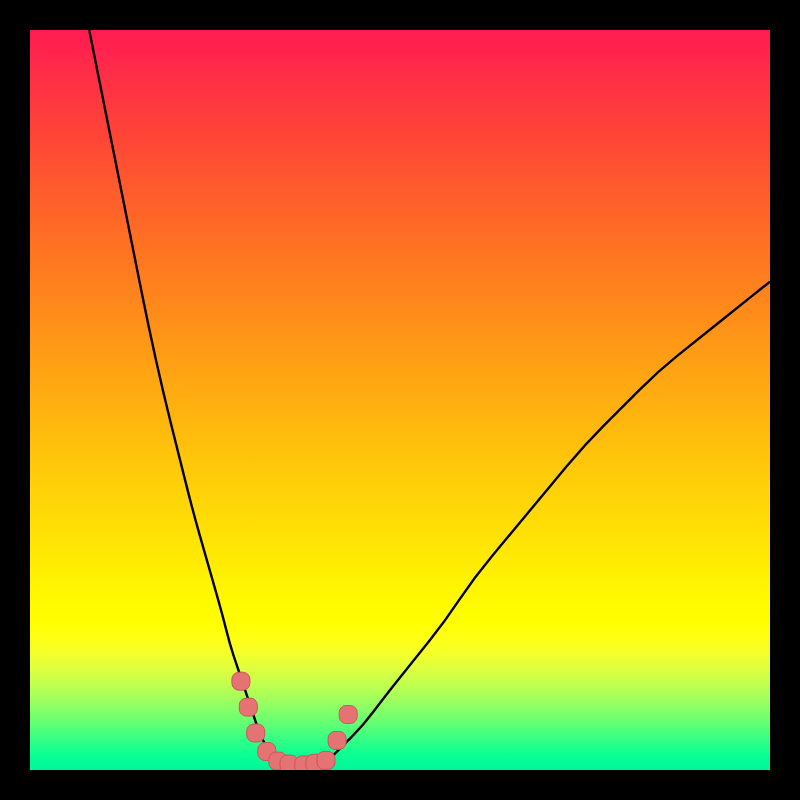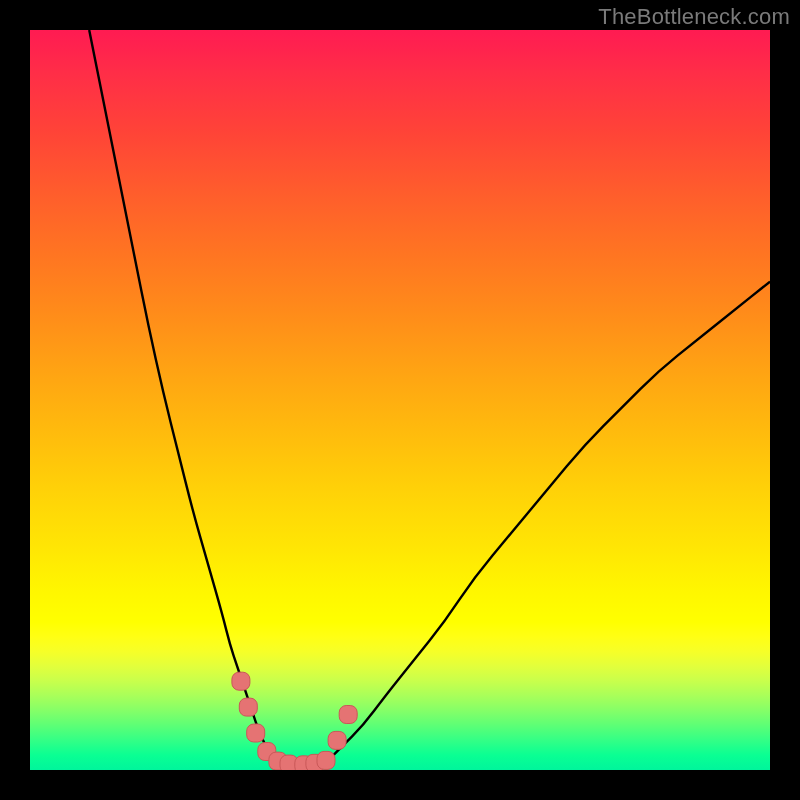--- a/index.html
+++ b/index.html
@@ -93,14 +93,13 @@
           <rect x="238.90" y="722.12" width="18" height="18" rx="7" ry="7" fill="#e57373" stroke="#c95858" stroke-width="1"></rect>
           <rect x="250.00" y="725.08" width="18" height="18" rx="7" ry="7" fill="#e57373" stroke="#c95858" stroke-width="1"></rect>
           <rect x="264.80" y="725.82" width="18" height="18" rx="7" ry="7" fill="#e57373" stroke="#c95858" stroke-width="1"></rect>
           <rect x="275.90" y="724.34" width="18" height="18" rx="7" ry="7" fill="#e57373" stroke="#c95858" stroke-width="1"></rect>
           <rect x="287.00" y="721.38" width="18" height="18" rx="7" ry="7" fill="#e57373" stroke="#c95858" stroke-width="1"></rect>
           <rect x="298.10" y="701.40" width="18" height="18" rx="7" ry="7" fill="#e57373" stroke="#c95858" stroke-width="1"></rect>
           <rect x="309.20" y="675.50" width="18" height="18" rx="7" ry="7" fill="#e57373" stroke="#c95858" stroke-width="1"></rect>
         </g>
     </svg>
   </div>
-  <div class="attribution">TheBottleneck.com</div>
 </div>
 
 </body></html>

